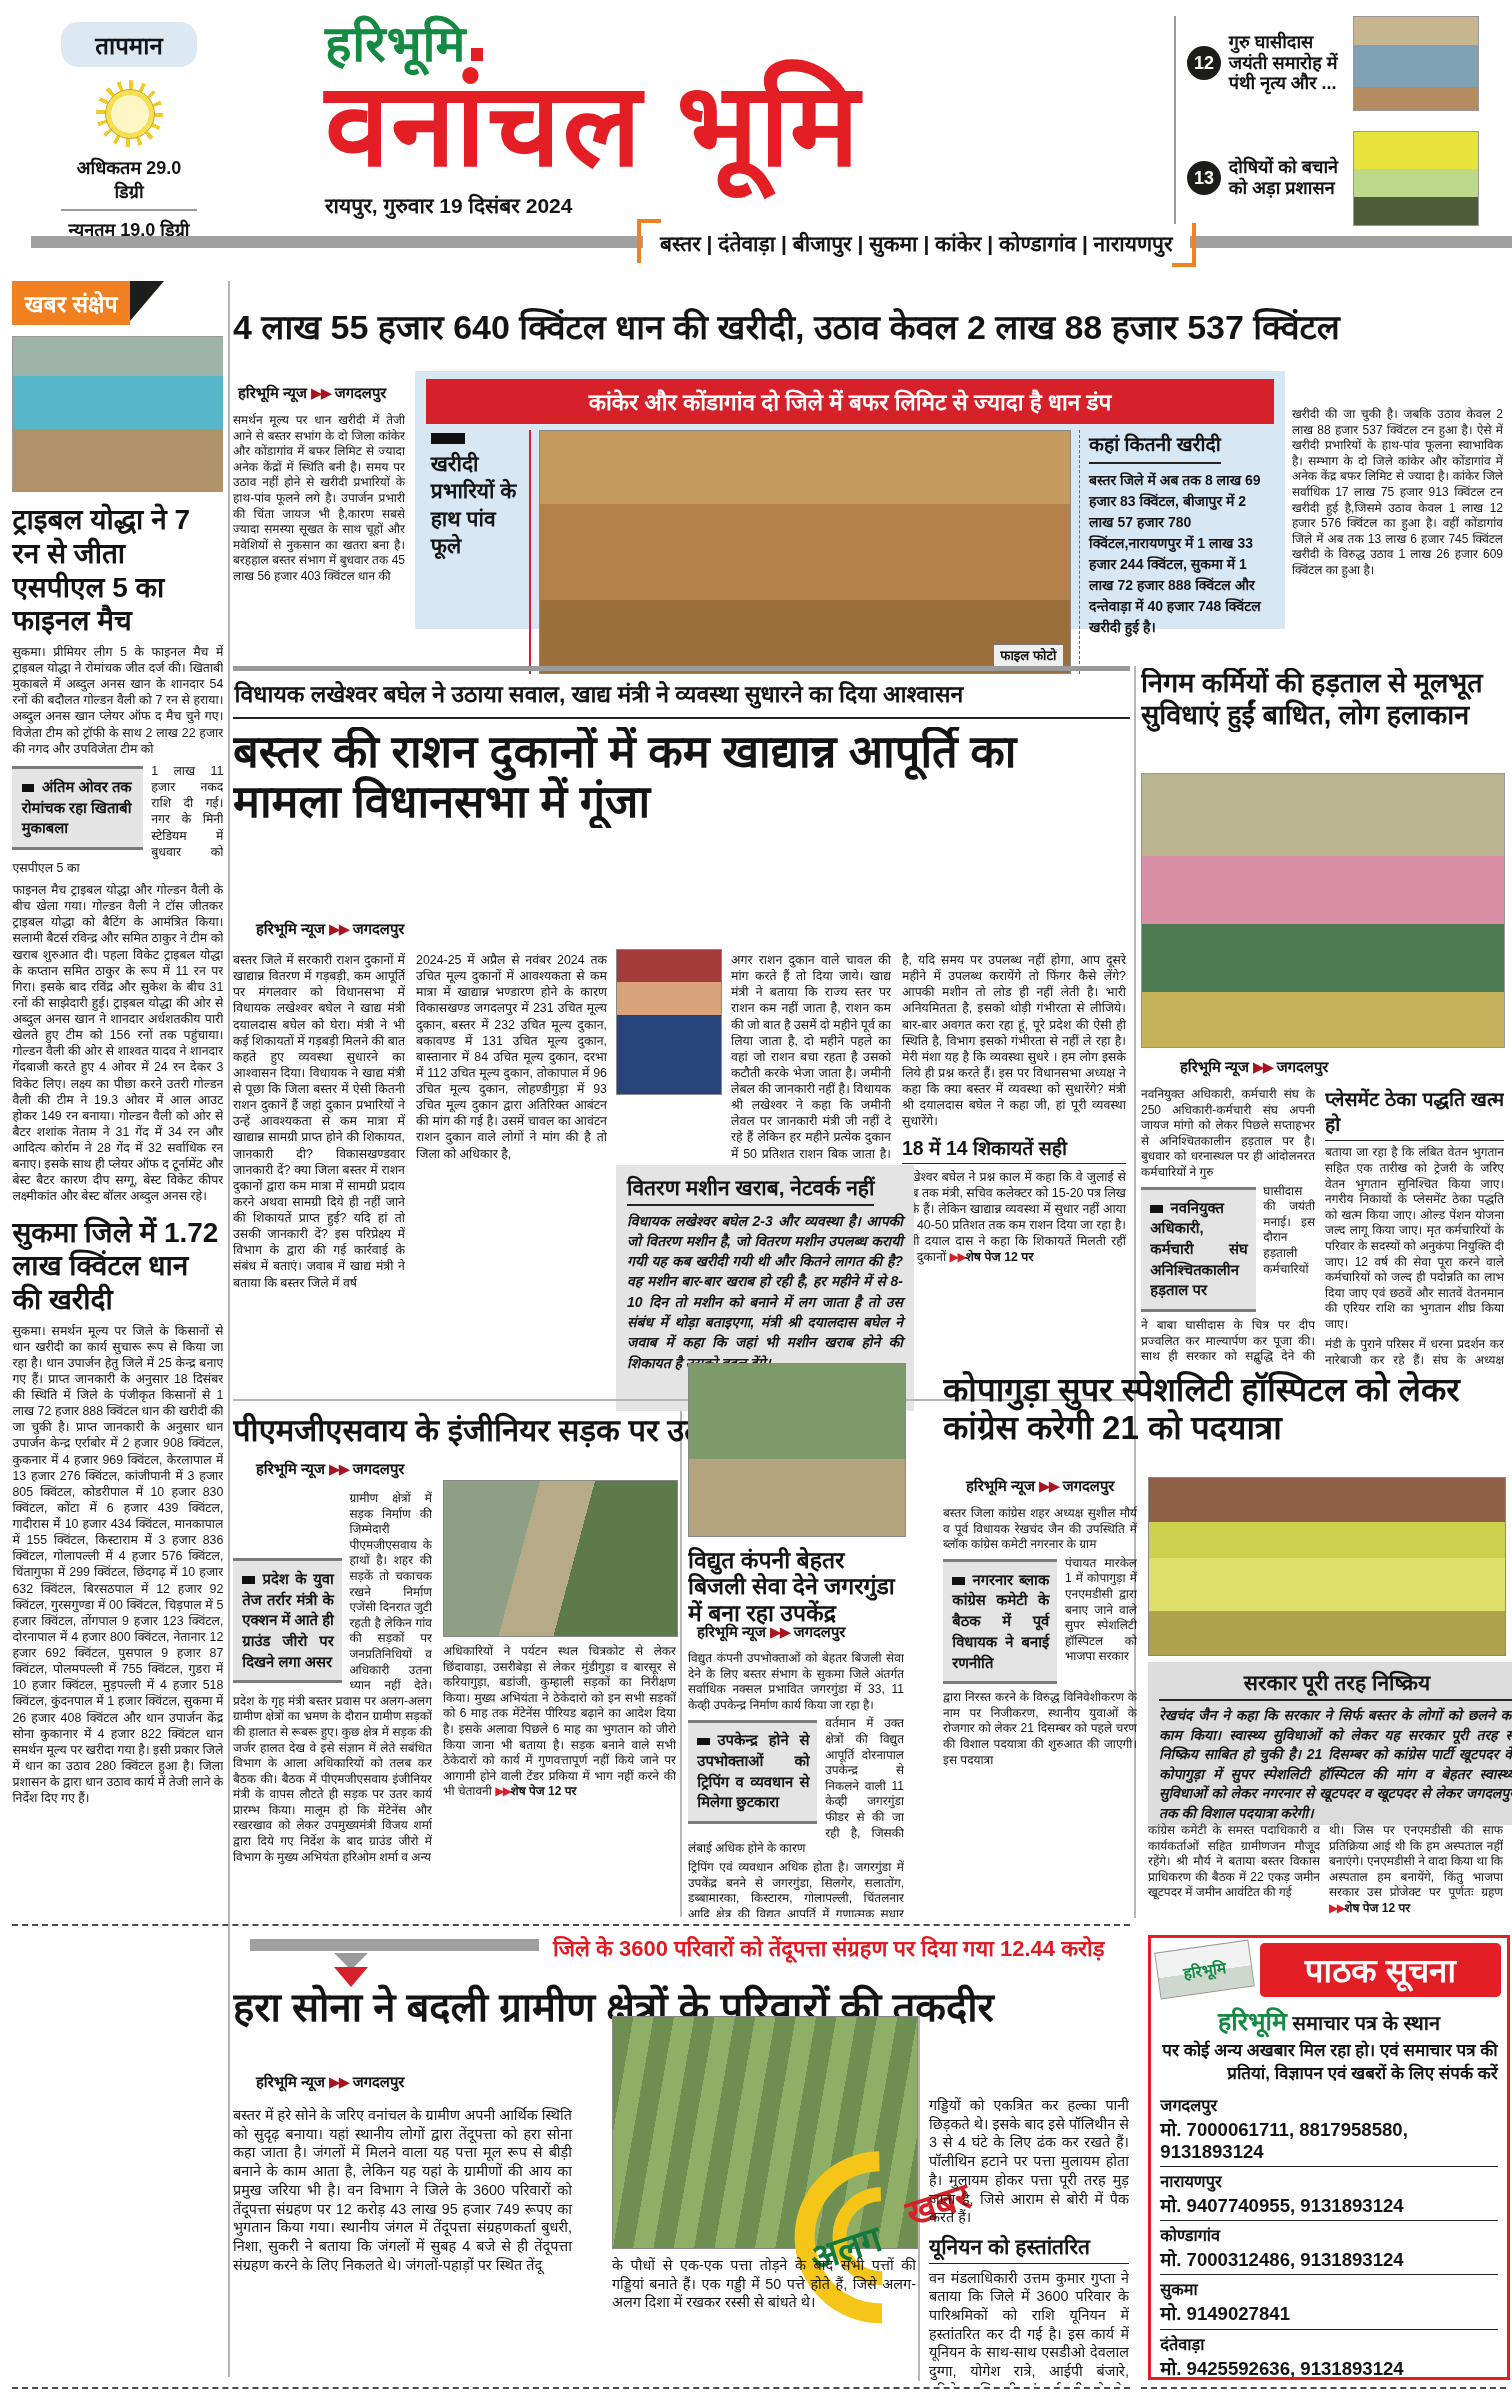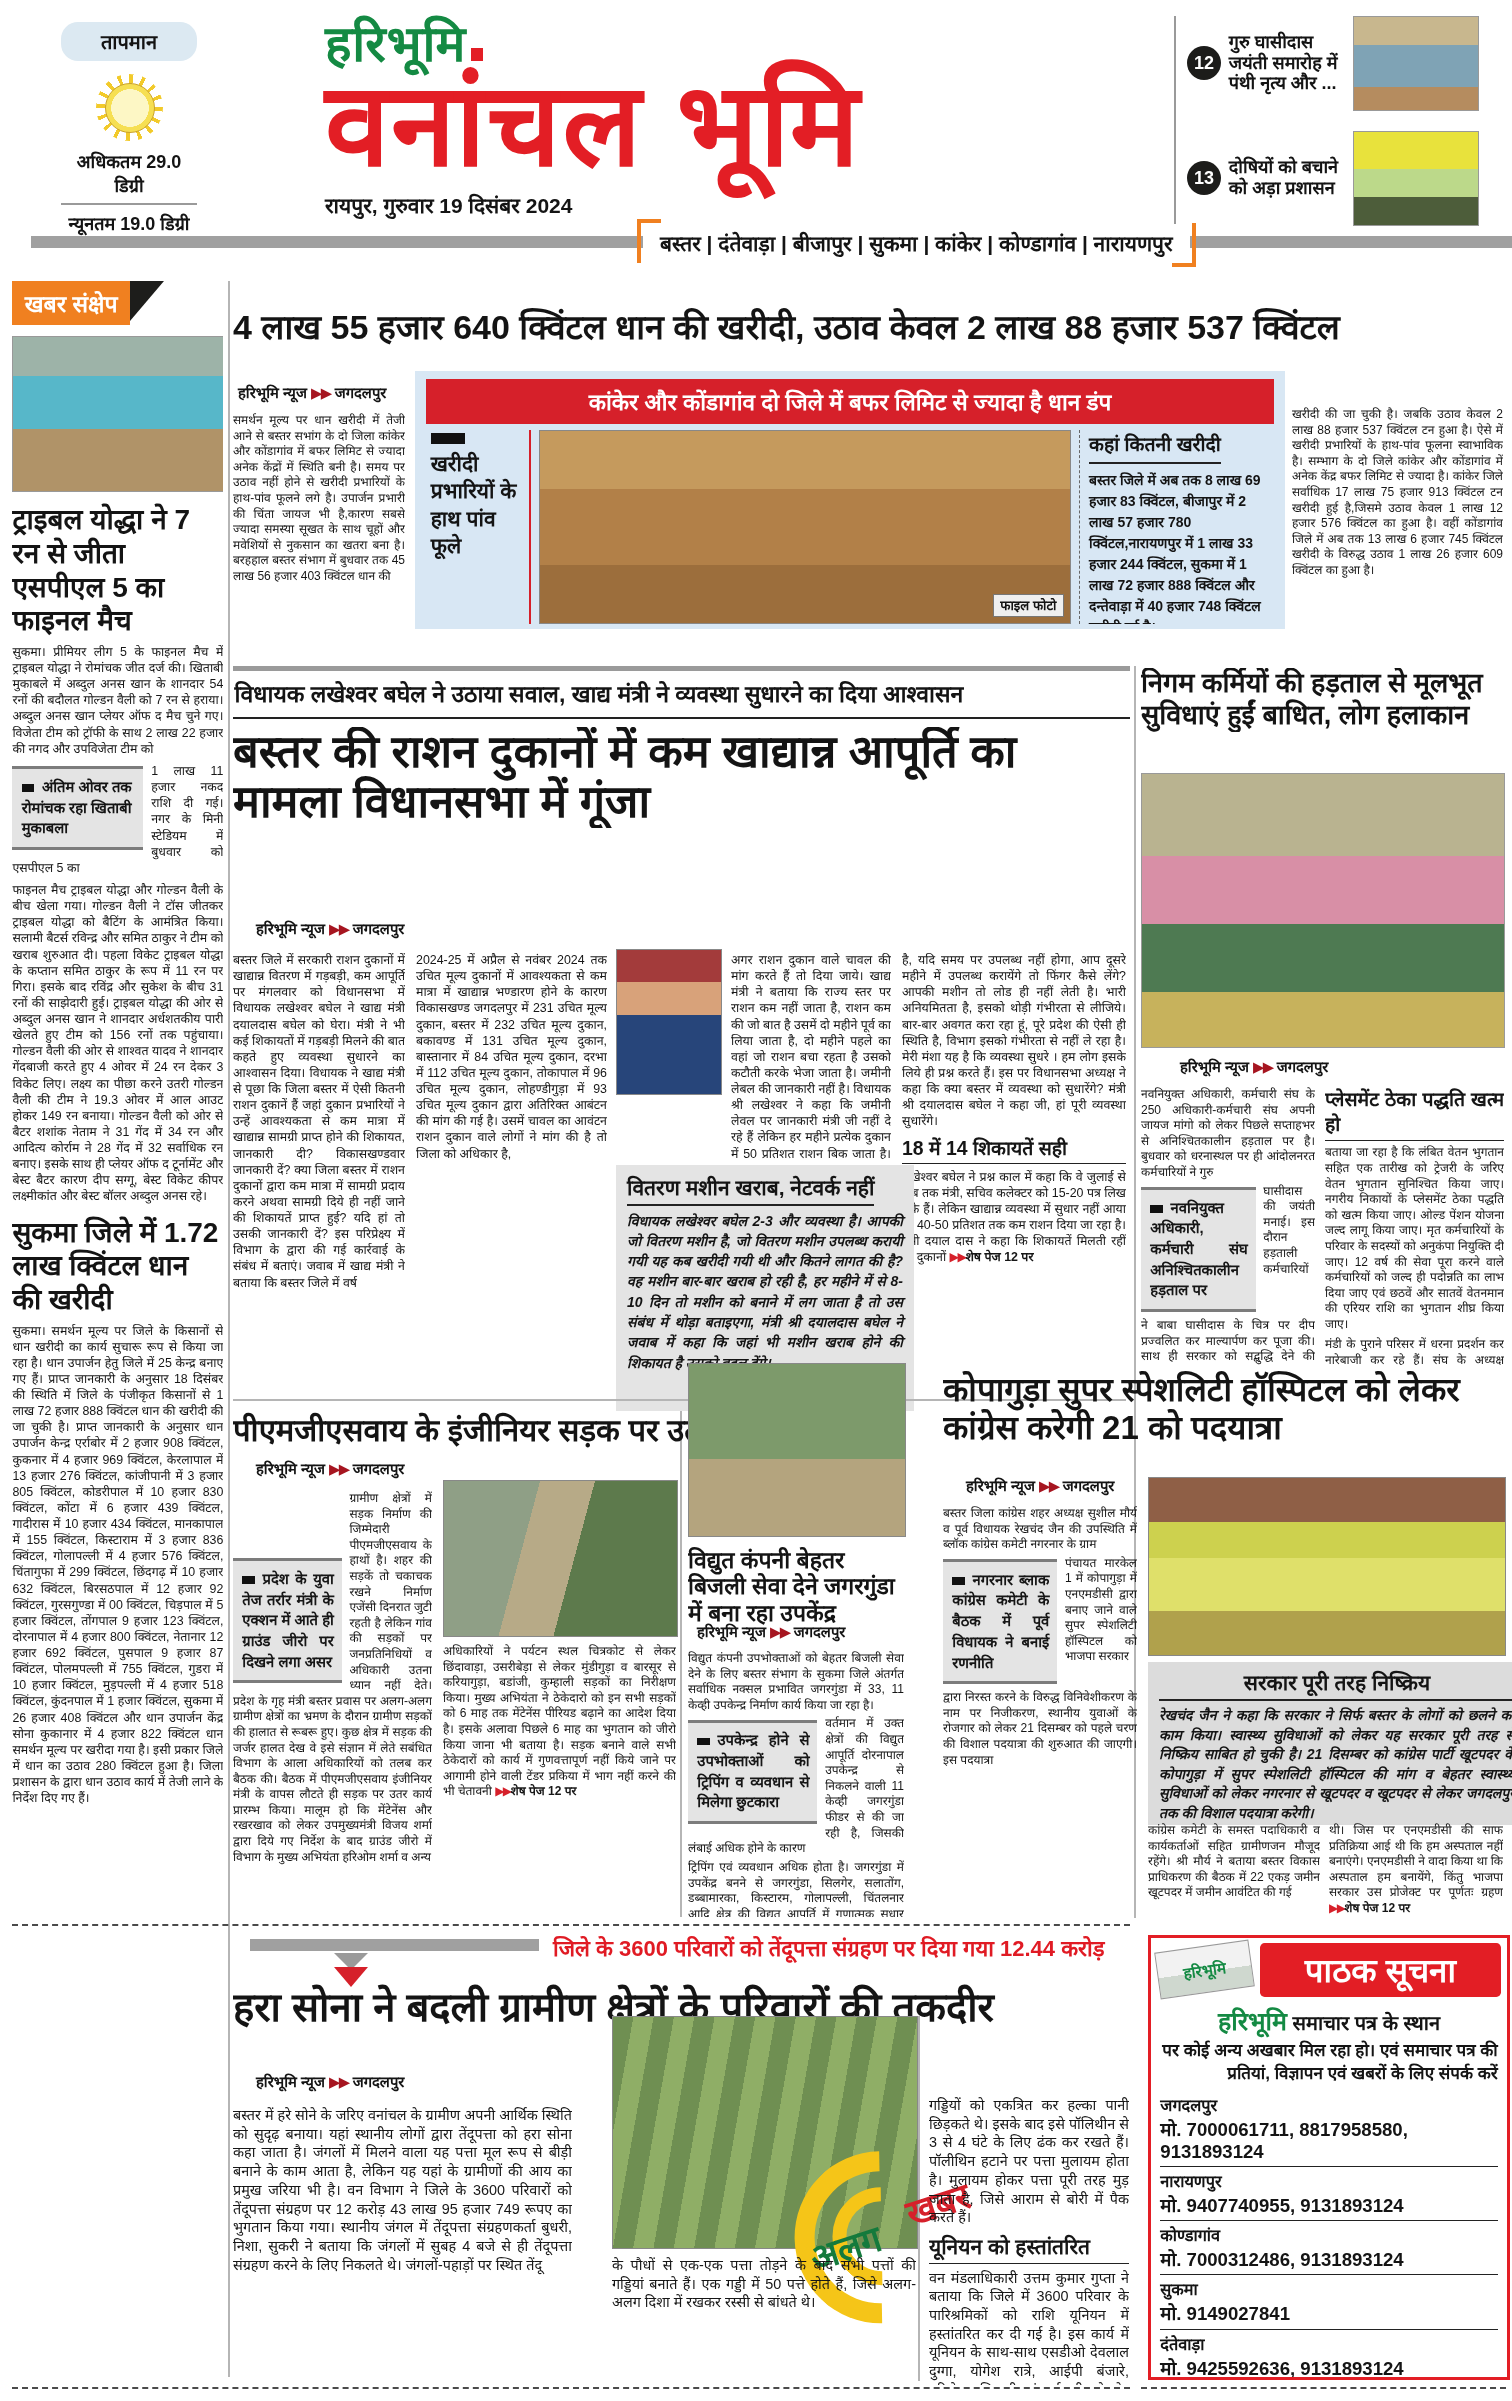--- a/index.html
+++ b/index.html
@@ -5,21 +5,21 @@
   html,body{margin:0;padding:0;background:#888;}
   .page{position:relative;width:1512px;height:2401px;background:#ffffff;overflow:hidden;
         font-family:"Liberation Sans","DejaVu Sans",sans-serif;color:#141414;}
   .abs{position:absolute;}
   h1,h2,h3,h4,p{margin:0;padding:0;}
   .jtxt{text-align:justify;font-size:12.4px;line-height:1.3;color:#161616;}
   .clip{overflow:hidden;}
 
   
   .weather{left:61px;top:22px;width:136px;text-align:center;}
-  .weather .pill{background:#dce9f2;border-radius:17px;padding:6.2px 7.8px;font-size:20px;font-weight:700;}
+  .weather .pill{background:#dce9f2;border-radius:17px;padding:6.2px 7.8px;font-size:24px;font-weight:700;}
   .sunwrap{position:relative;width:67px;height:67px;margin:12.4px auto 7.8px auto;}
   .sun-rays{position:absolute;inset:0;border-radius:50%;
     background:repeating-conic-gradient(#f2ca2a 0deg 7deg, transparent 7deg 22.5deg);}
   .sun-core{position:absolute;left:9.3px;top:9.3px;width:48px;height:48px;border-radius:50%;
     background:radial-gradient(circle,#fdf7c5 0 55%,#f6df52 56% 100%);border:1.6px solid #caa22a;}
   .weather .max{font-size:18px;font-weight:700;border-bottom:2.3px solid #9a9a9a;padding-bottom:6.2px;margin-bottom:6.2px;}
   .weather .min{font-size:18px;font-weight:700;}
 
   .masthead{left:325px;top:7.8px;width:815px;}
   .brand{font-size:50px;font-weight:700;color:#148a43;letter-spacing:0.8px;position:relative;display:inline-block;}
@@ -63,21 +63,21 @@
 
   
   .lead-headline{left:233px;top:303px;width:1270px;font-size:34px;font-weight:700;white-space:nowrap;}
   .byline{font-size:14.8px;font-weight:700;}
   .byline .arr{color:#a61520;letter-spacing:-1.6px;}
   .lead-byline{left:238px;top:382px;}
   .lead-colL{left:233px;top:413px;width:172px;height:216px;font-size:12px;}
   .panel{left:415px;top:371px;width:870px;height:258px;background:#d8e7f4;}
   .banner{margin:7.8px 11px 6.2px 11px;background:#d6202a;color:#fff;font-size:22.5px;font-weight:700;
     text-align:center;padding:7px 4.7px;}
-  .panel-row{display:flex;margin:0 11px;height:194px;}
+  .panel-row{display:flex;margin:0 11px;height:244px;}
   .vlabel{width:92px;font-size:21px;line-height:1.3;font-weight:700;padding:20px 6.2px 0 4.7px;
     border-right:2.3px solid #d6202a;position:relative;}
   .vlabel::before{content:"";position:absolute;left:4.7px;top:3.1px;width:34px;height:11px;background:#111;}
   .lead-photo{flex:1;margin:0 7.8px;border:0.8px solid #888;position:relative;
     background:linear-gradient(180deg,#c59a5d 0 30%,#b28048 30% 70%,#9c6e3c 70% 100%);}
   .caption-badge{position:absolute;right:6.2px;bottom:6.2px;background:#efefef;border:0.8px solid #777;
     font-size:13.2px;font-weight:700;padding:1.6px 6.2px;}
   .kahan{width:185px;border-left:1.6px dashed #666;padding-left:9.3px;}
   .kahan h4{font-size:19.4px;font-weight:700;border-bottom:2.3px solid #222;display:inline-block;
     padding-bottom:5px;margin-bottom:6.2px;}

